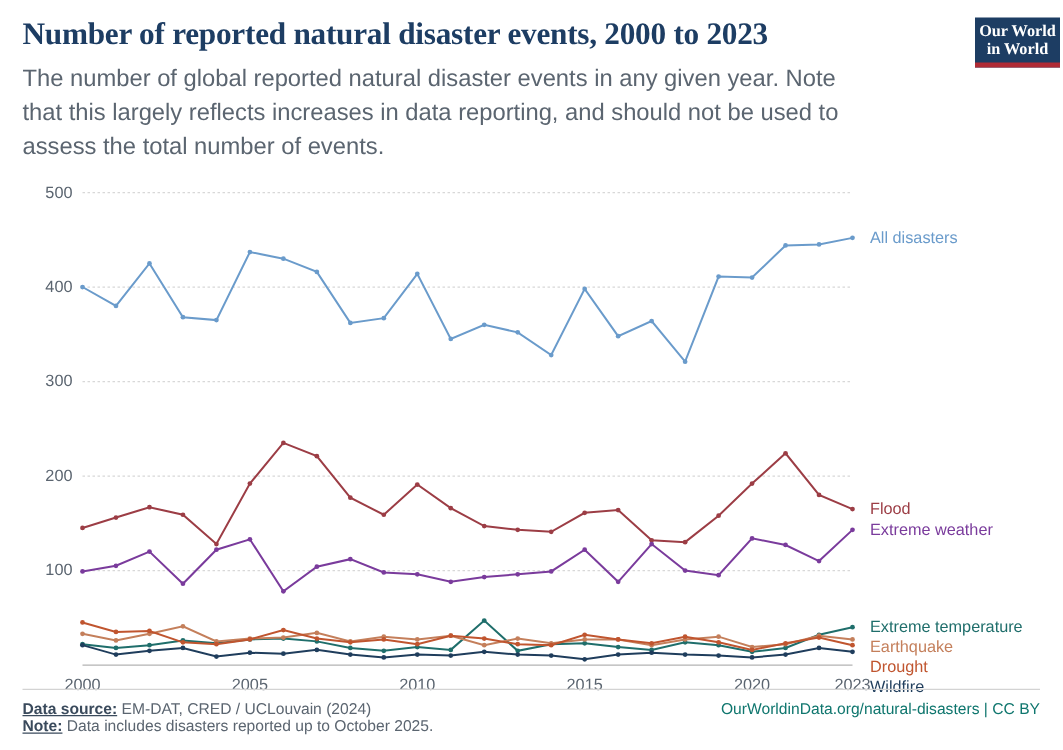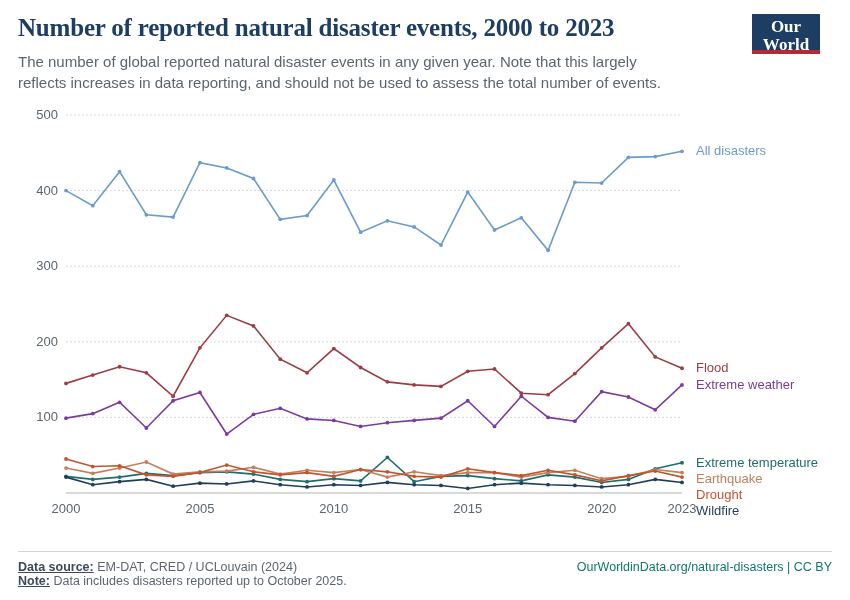--- a/index.html
+++ b/index.html
@@ -12,53 +12,53 @@
     background: #ffffff;
     font-family: "Liberation Sans", sans-serif;
     color: #1d3d63;
     overflow: hidden;
   }
   .page {
     position: relative;
     width: 850px;
     height: 600px;
     box-sizing: border-box;
-    padding: 14px 30px 0 18px;
+    padding: 14px 2px 0 18px;
   }
   
   .header {
     position: relative;
   }
   .title {
     font-family: "Liberation Serif", serif;
     font-size: 25px;
     font-weight: 700;
     color: #1d3d63;
     letter-spacing: -0.2px;
     margin: 0 0 8px 0;
     line-height: 1.15;
   }
   .subtitle {
-    font-size: 15px;
+    font-size: 19px;
     color: #5b6570;
     line-height: 1.42;
     max-width: 670px;
     margin: 0;
   }
   .owid-logo {
     position: absolute;
     top: 0px;
     right: 0px;
     width: 68px;
     height: 40px;
     background: #1d3d63;
     color: #ffffff;
     font-family: "Liberation Serif", serif;
     font-weight: 700;
-    font-size: 17px;
+    font-size: 13px;
     line-height: 1.05;
     text-align: center;
     padding-top: 4px;
     box-sizing: border-box;
     border-bottom: 4px solid #b02b35;
   }
   .owid-logo .l2 { display: block; }
 
   
   .chart-wrap {
@@ -119,21 +119,21 @@
 </head>
 <body>
 
 <div class="page">
 
   <div class="header">
     <h1 class="title">Number of reported natural disaster events, 2000 to 2023</h1>
     <p class="subtitle">The number of global reported natural disaster events in any given year. Note that this largely reflects increases in data reporting, and should not be used to assess the total number of events.</p>
     <div class="owid-logo">
       <span>Our World</span>
-      <span class="l2">in Flood</span>
+      <span class="l2">in World</span>
     </div>
   </div>
 
   <div class="chart-wrap">
     <svg class="chart" id="chart-svg" width="814" height="430" viewBox="0 0 814 430">
         <line x1="48" x2="664" y1="310.4" y2="310.4" class="gridline"></line>
         <text x="40" y="314.4" class="axis-label" text-anchor="end">100</text>
         <line x1="48" x2="664" y1="234.79999999999998" y2="234.79999999999998" class="gridline"></line>
         <text x="40" y="238.79999999999998" class="axis-label" text-anchor="end">200</text>
         <line x1="48" x2="664" y1="159.20000000000002" y2="159.20000000000002" class="gridline"></line>

